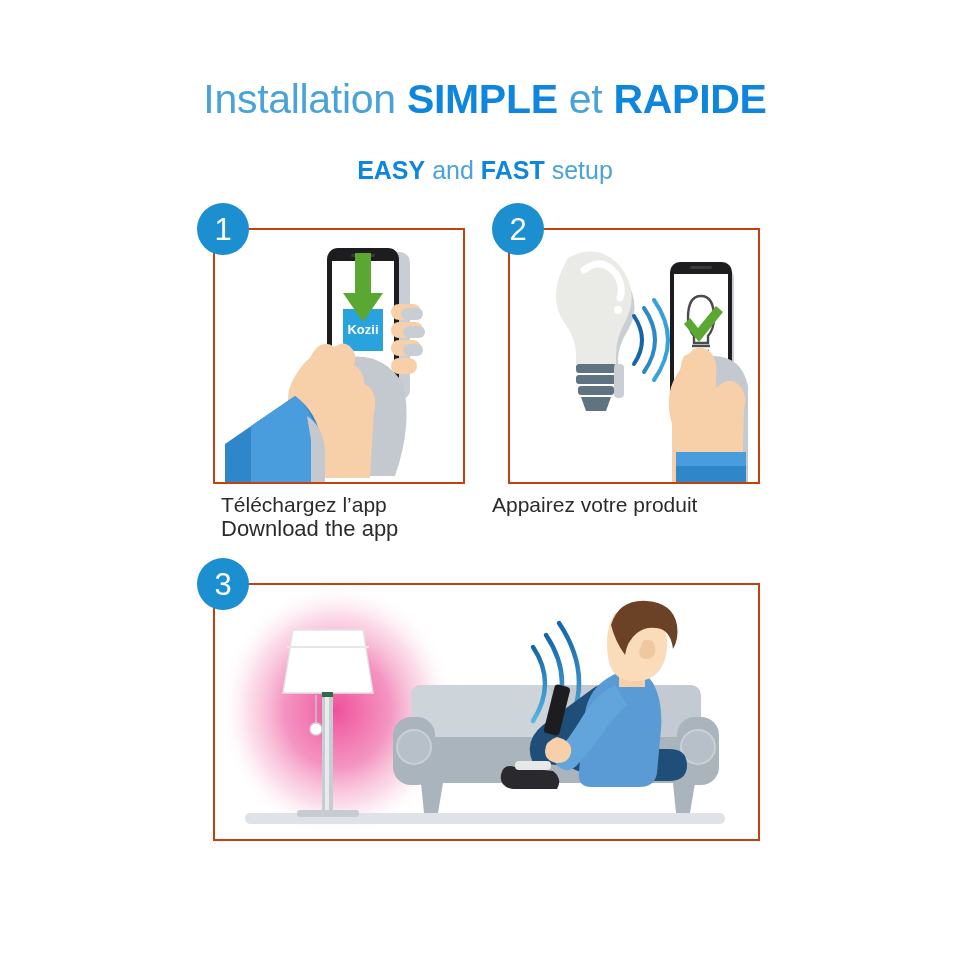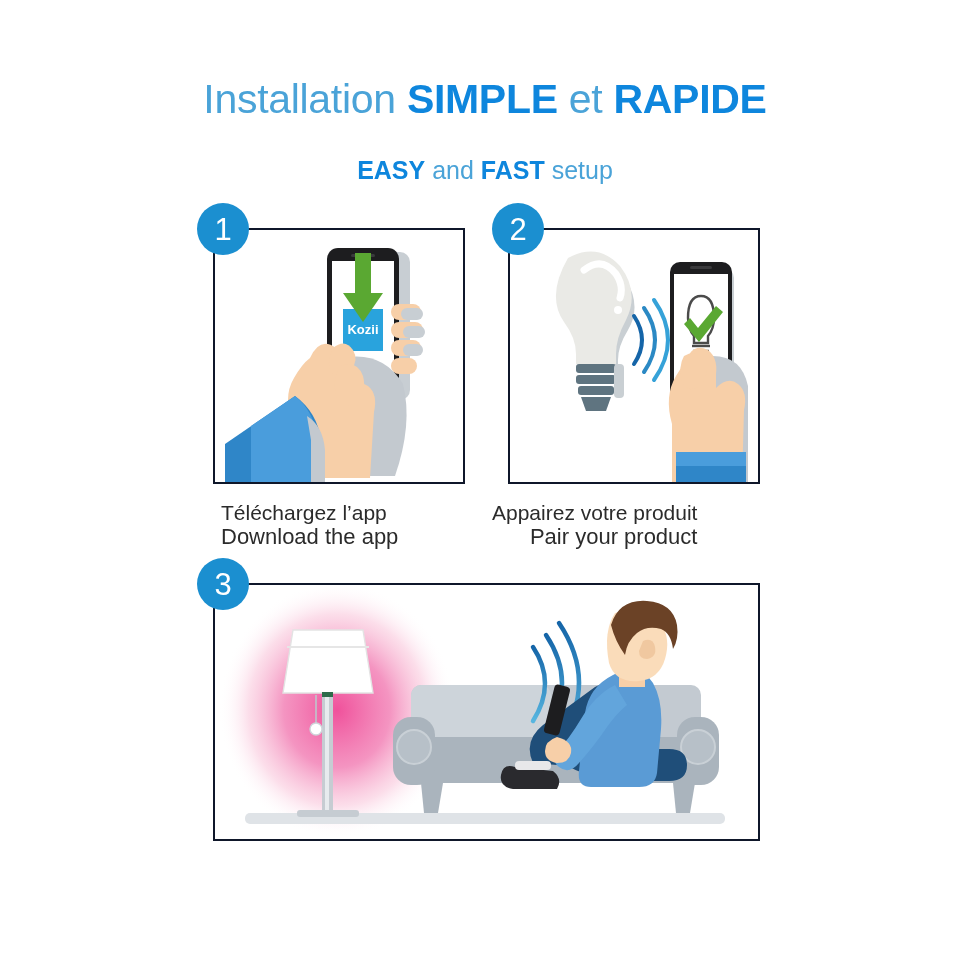--- a/index.html
+++ b/index.html
@@ -42,21 +42,21 @@
     font-size: 25px;
     line-height: 30px;
     white-space: nowrap;
   }
   .s-light { color: #4aa3d8; font-weight: 400; }
   .s-bold  { color: #0e86dd; font-weight: 700; }
 
   
   .panel {
     position: absolute;
-    border: 2px solid #0f172a;
+    border: 2px solid #c2410c;
     background: #ffffff;
     box-sizing: border-box;
   }
   #panel-1 { left: 213px; top: 228px; width: 252px; height: 256px; }
   #panel-2 { left: 508px; top: 228px; width: 252px; height: 256px; }
   #panel-3 { left: 213px; top: 583px; width: 547px; height: 258px; }
 
   .badge {
     position: absolute;
     width: 52px;
@@ -72,21 +72,20 @@
     z-index: 20;
     line-height: 1;
   }
   #badge-1 { left: 197px; top: 203px; }
   #badge-2 { left: 492px; top: 203px; }
   #badge-3 { left: 197px; top: 558px; }
 
   .caption {
     position: absolute;
     color: #231f20;
-    margin-top: 8px;
   }
   .caption .fr {
     font-size: 21px;
     line-height: 26px;
     color: #2b2b2b;
     white-space: nowrap;
   }
   .caption .en {
     font-size: 22px;
     line-height: 22px;
@@ -219,21 +218,20 @@
         <path d="M166 222 l70 0 l0 30 l-70 0 Z" fill="#4a9ddc"></path>
         <path d="M166 236 l70 0 l0 16 l-70 0 Z" fill="#2f86c8"></path>
       </svg>
     </div>
   </div>
   <div class="badge" id="badge-2">
     <span>2</span>
   </div>
   <div class="caption" id="caption-2">
     <div class="fr">Appairez votre produit</div>
-    <div class="en">Pair your product</div>
   </div>
 
   <div class="panel" id="panel-3">
     <div class="scene">
       <svg width="543" height="254" viewBox="0 0 543 254">
         <defs>
           <radialGradient id="pinkGlow" cx="50%" cy="50%" r="50%">
             <stop offset="0%" stop-color="#ef4896" stop-opacity="0.95"></stop>
             <stop offset="45%" stop-color="#f06ba9" stop-opacity="0.72"></stop>
             <stop offset="75%" stop-color="#f7b0cd" stop-opacity="0.42"></stop>

